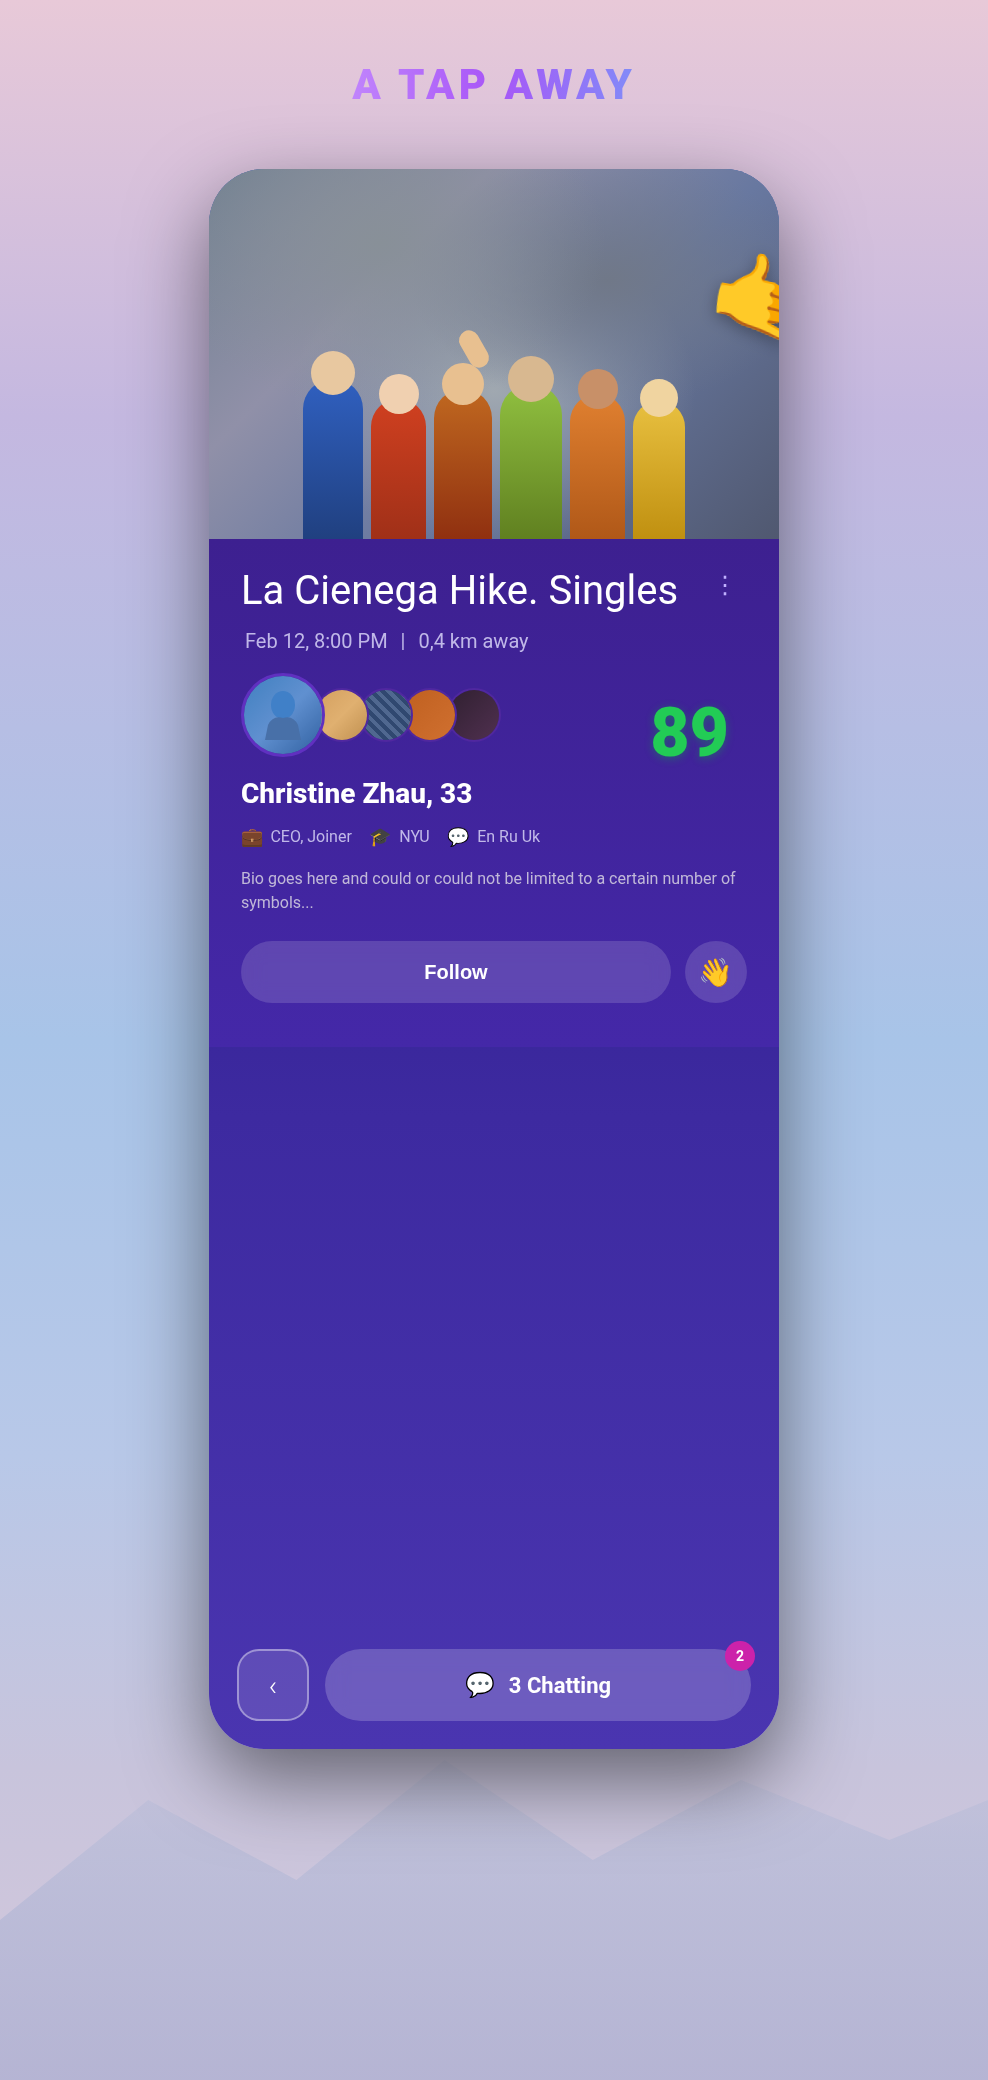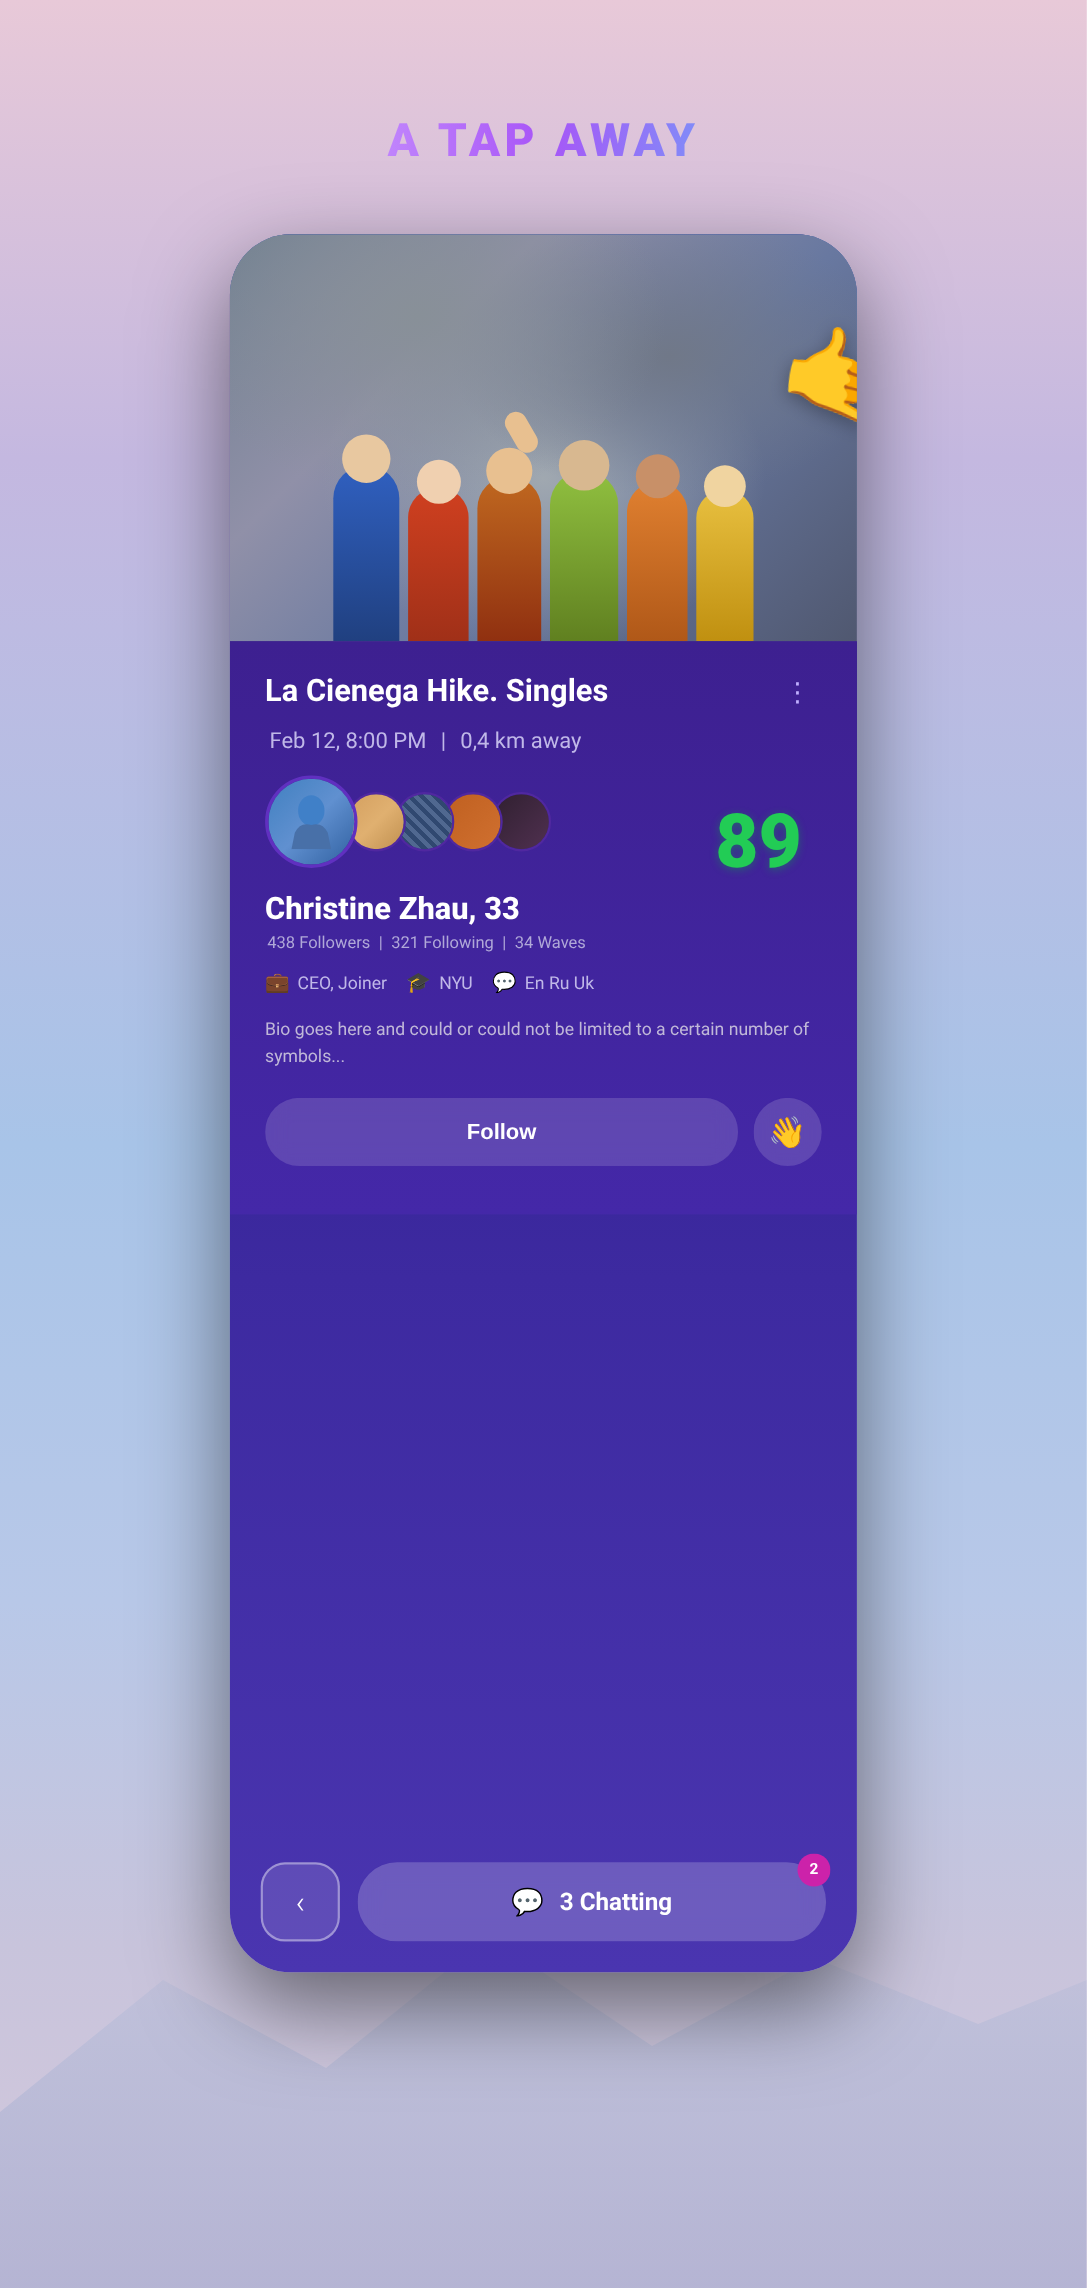--- a/index.html
+++ b/index.html
@@ -22,21 +22,21 @@
       bottom: 0;
       left: 0;
       width: 100%;
       height: 400px;
       background: linear-gradient(180deg, transparent 0%, #b8bcd8 40%, #a8acd0 100%);
       clip-path: polygon(0 60%, 15% 30%, 30% 50%, 45% 20%, 60% 45%, 75% 25%, 90% 40%, 100% 30%, 100% 100%, 0 100%);
       opacity: 0.7;
     }
 
     .page-title {
-      margin-top: 104px;
+      margin-top: 60px;
       font-size: 42px;
       font-weight: 900;
       letter-spacing: 4px;
       text-transform: uppercase;
       background: linear-gradient(90deg, #c084fc, #a855f7, #818cf8);
       -webkit-background-clip: text;
       -webkit-text-fill-color: transparent;
       background-clip: text;
       position: relative;
       z-index: 10;
@@ -106,22 +106,22 @@
     }
 
     .card-header {
       display: flex;
       justify-content: space-between;
       align-items: flex-start;
       margin-bottom: 14px;
     }
 
     .event-title {
-      font-size: 28px;
-      font-weight: 700;
+      font-size: 40px;
+      font-weight: 400;
       color: #ffffff;
       line-height: 1.2;
       flex: 1;
     }
 
     .more-button {
       color: #c0b0ff;
       font-size: 24px;
       cursor: pointer;
       padding: 4px 8px;
@@ -435,27 +435,20 @@
       </div>
       <div class="avatar-small">
         <div class="av-dark"></div>
       </div>
 
       <div class="score-badge">89</div>
     </div>
 
     <div class="profile-section">
       <div class="profile-name">Christine Zhau, 33</div>
-      <div class="profile-stats">
-        <span>438 Followers</span>
-        <span> | </span>
-        <span>321 Following</span>
-        <span> | </span>
-        <span>34 Waves</span>
-      </div>
     </div>
 
     <div class="tags-row">
       <div class="tag-item">
         <span class="tag-icon">💼</span>
         <span>CEO, Joiner</span>
       </div>
       <div class="tag-item">
         <span class="tag-icon">🎓</span>
         <span>NYU</span>

